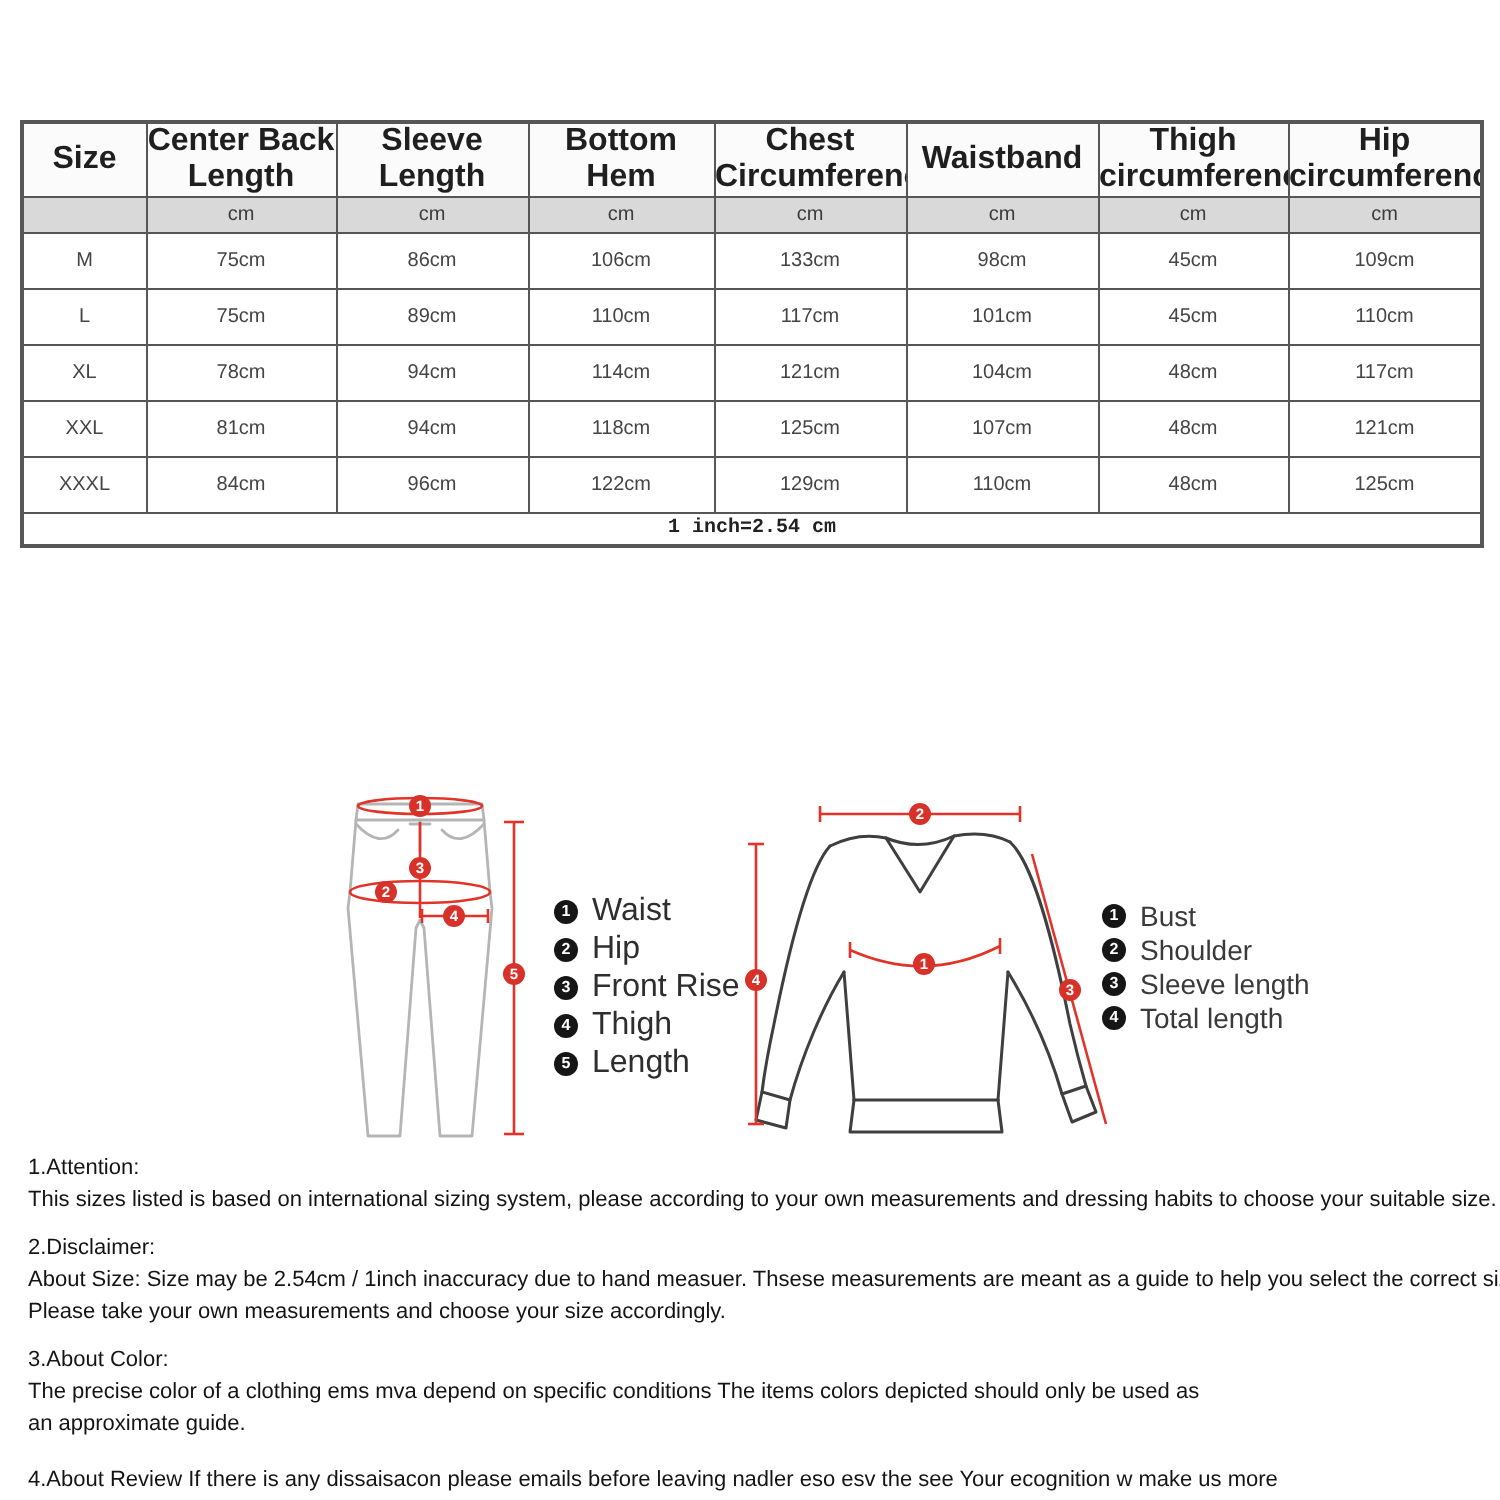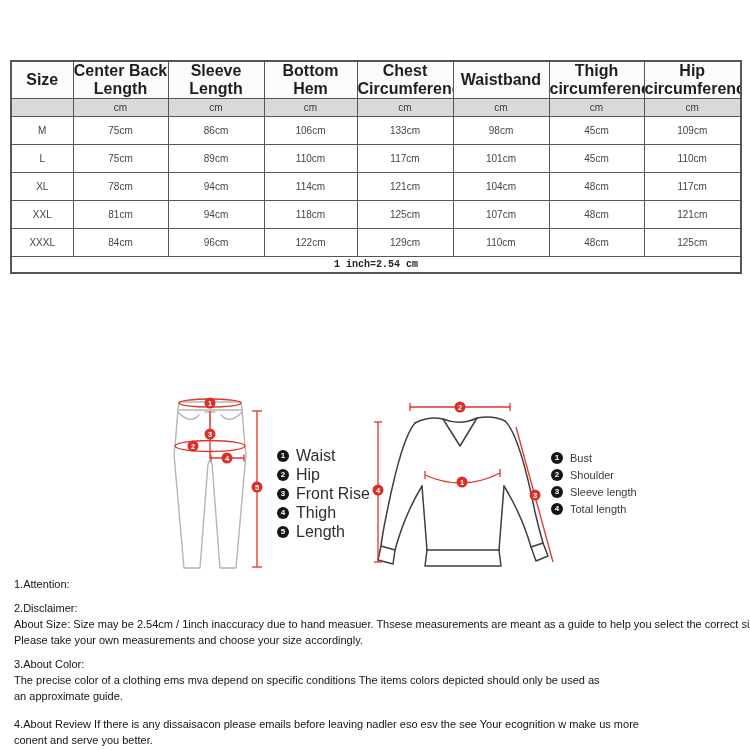--- a/index.html
+++ b/index.html
@@ -36,21 +36,21 @@
   .pants-legend{left:277px;top:446px;}
   .pants-legend .legend-item{height:19px;}
   .sweater-legend{left:551px;top:449px;}
   .sweater-legend .legend-item{height:17px;}
   .legend-num{
     display:inline-block;width:12px;height:12px;border-radius:50%;
     background:#161616;color:#ffffff;font-size:8px;font-weight:bold;
     line-height:12px;text-align:center;margin-right:7px;flex:0 0 12px;
   }
   .pants-legend .legend-label{font-size:16px;color:#2e2e2e;}
-  .sweater-legend .legend-label{font-size:11px;color:#3a3a3a;}
+  .sweater-legend .legend-label{font-size:14px;color:#3a3a3a;}
   
   .notes{
     position:absolute;left:14px;top:576px;width:732px;
     font-size:11px;line-height:16px;color:#141414;
   }
   .note-para{margin:0 0 8px 0;}
   .note-para.extra-gap{margin-top:12px;}
   .note-line,.note-heading{white-space:nowrap;}
 </style>
 </head>
@@ -261,20 +261,21 @@
     </div>
     <div class="legend-item">
       <span class="legend-num">4</span>
       <span class="legend-label">Total length</span>
     </div>
   </div>
 
   <div class="notes">
     <div class="note-para">
       <div class="note-heading">1.Attention:</div>
+      <div class="note-line">This sizes listed is based on international sizing system, please according to your own measurements and dressing habits to choose your suitable size.</div>
     </div>
     <div class="note-para">
       <div class="note-heading">2.Disclaimer:</div>
       <div class="note-line">About Size: Size may be 2.54cm / 1inch inaccuracy due to hand measuer. Thsese measurements are meant as a guide to help you select the correct size.</div>
       <div class="note-line">Please take your own measurements and choose your size accordingly.</div>
     </div>
     <div class="note-para">
       <div class="note-heading">3.About Color:</div>
       <div class="note-line">The precise color of a clothing ems mva depend on specific conditions The items colors depicted should only be used as</div>
       <div class="note-line">an approximate guide.</div>

